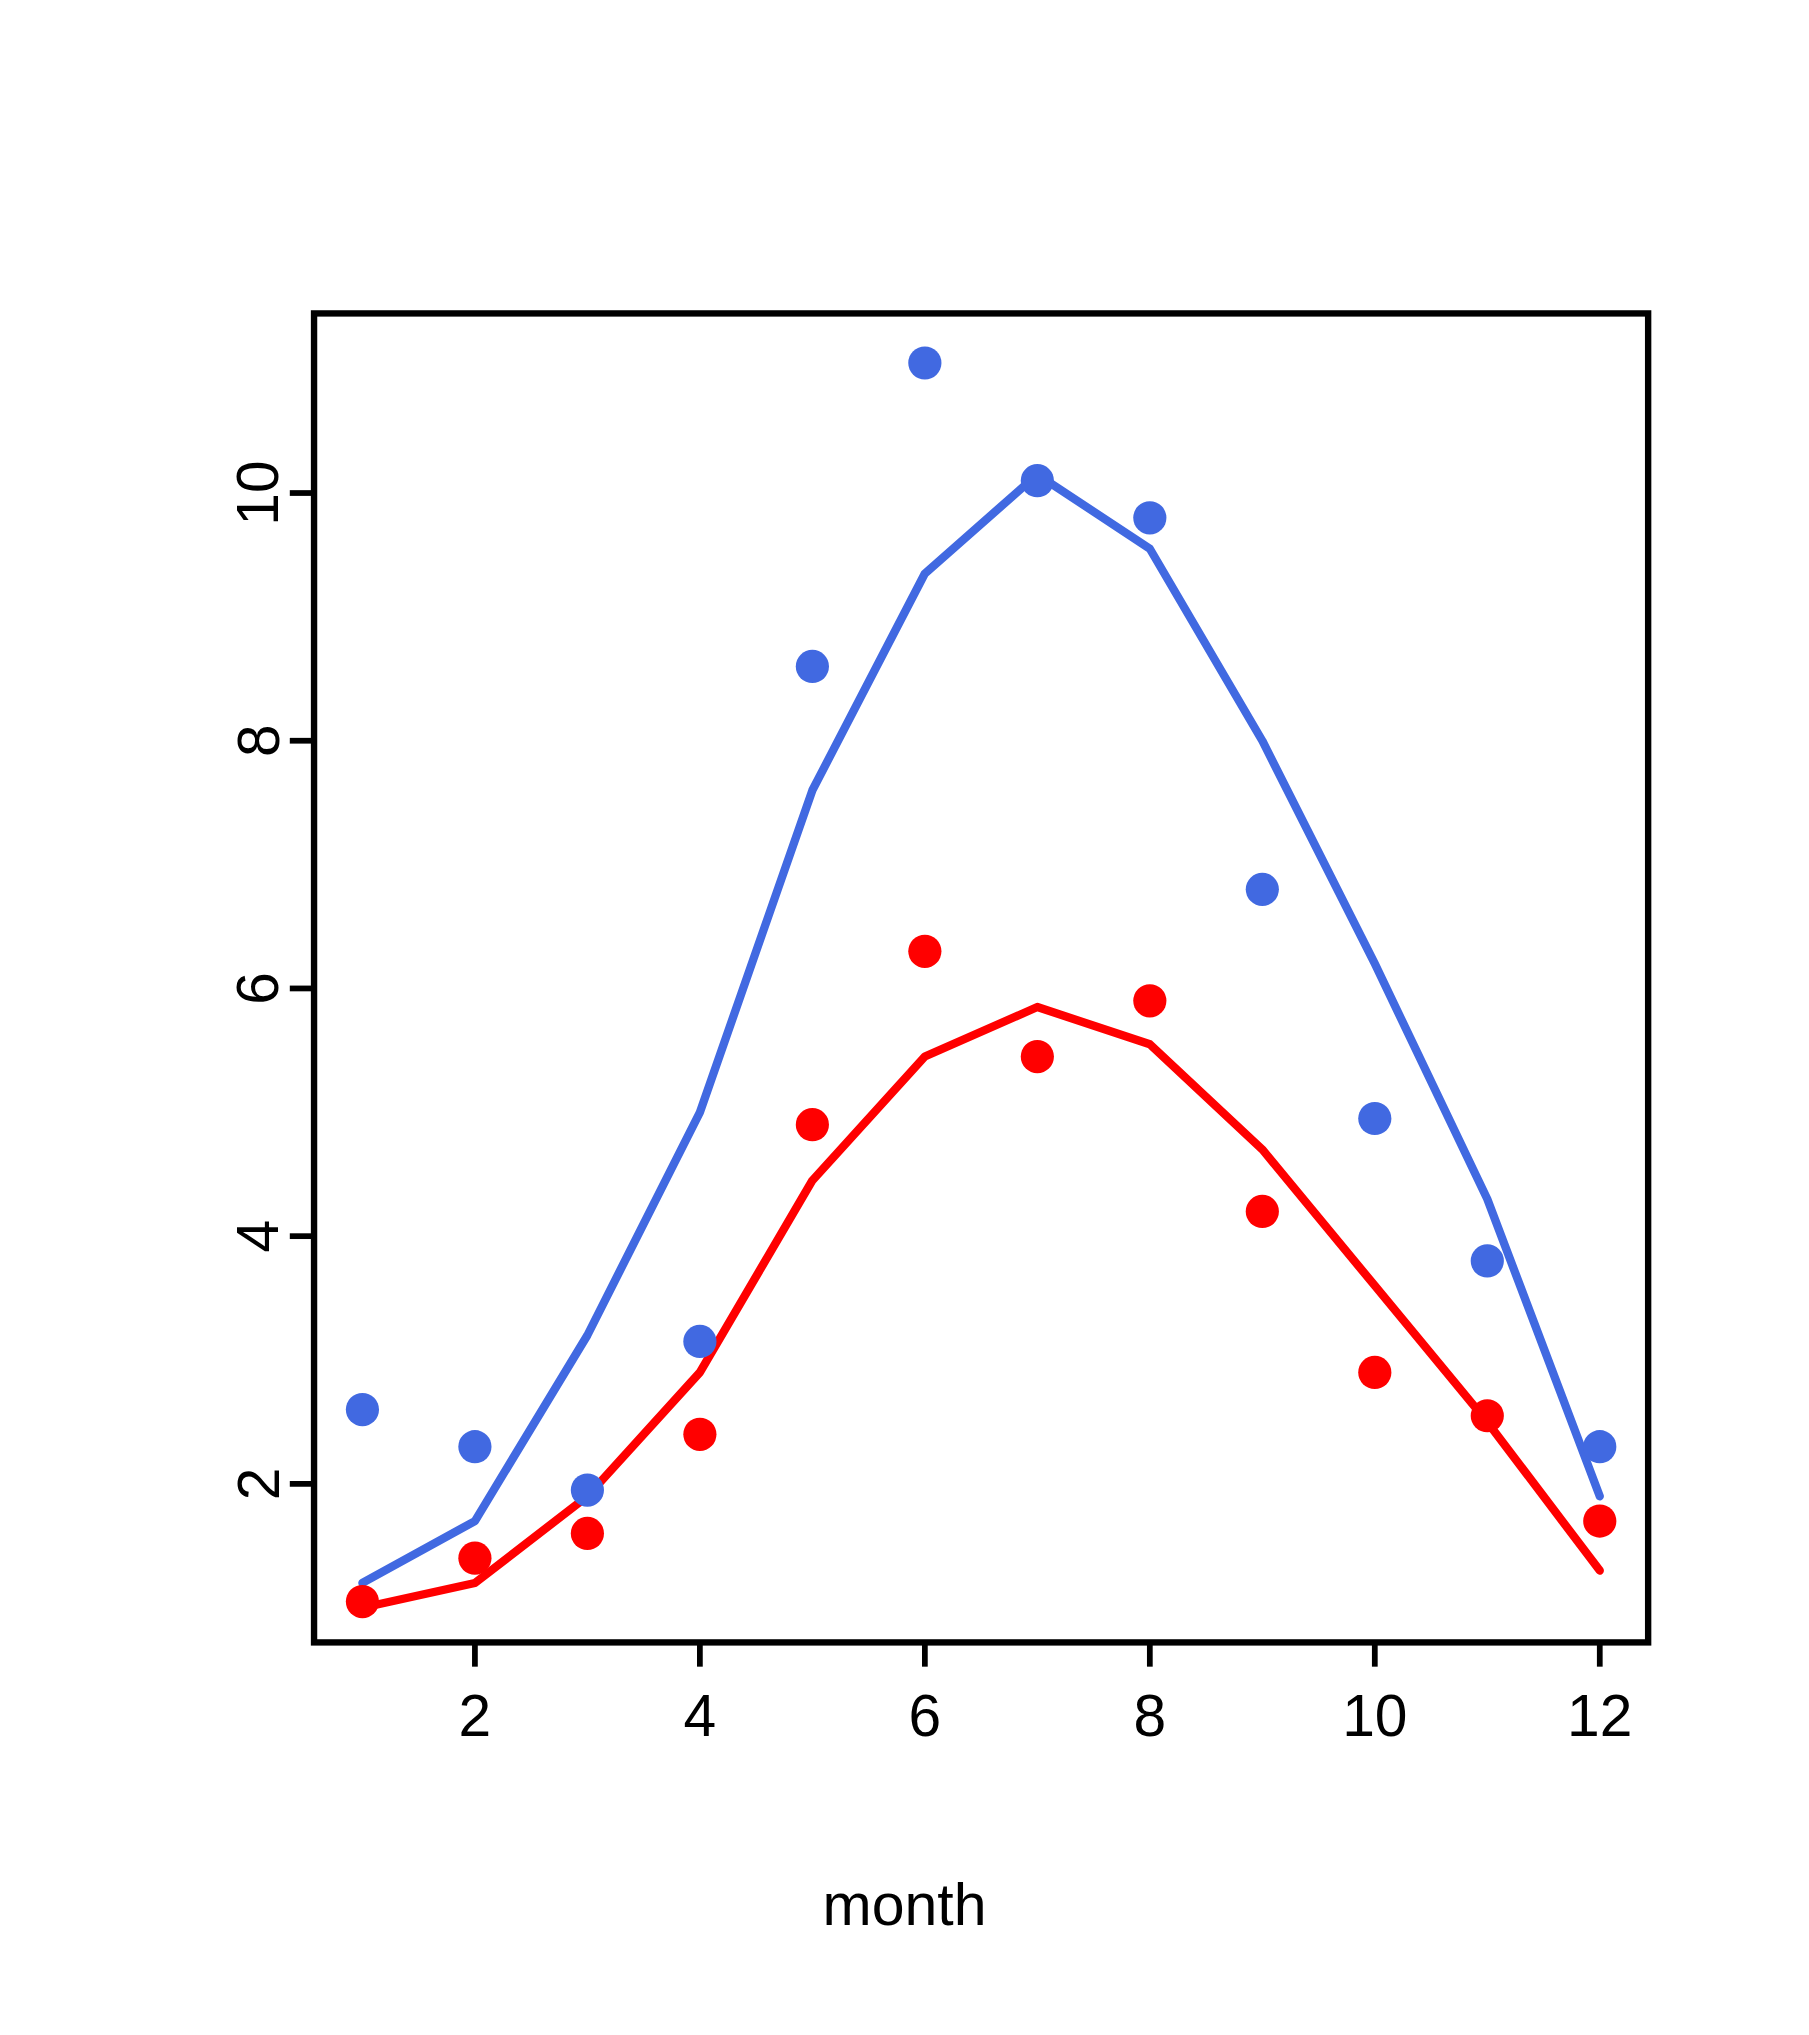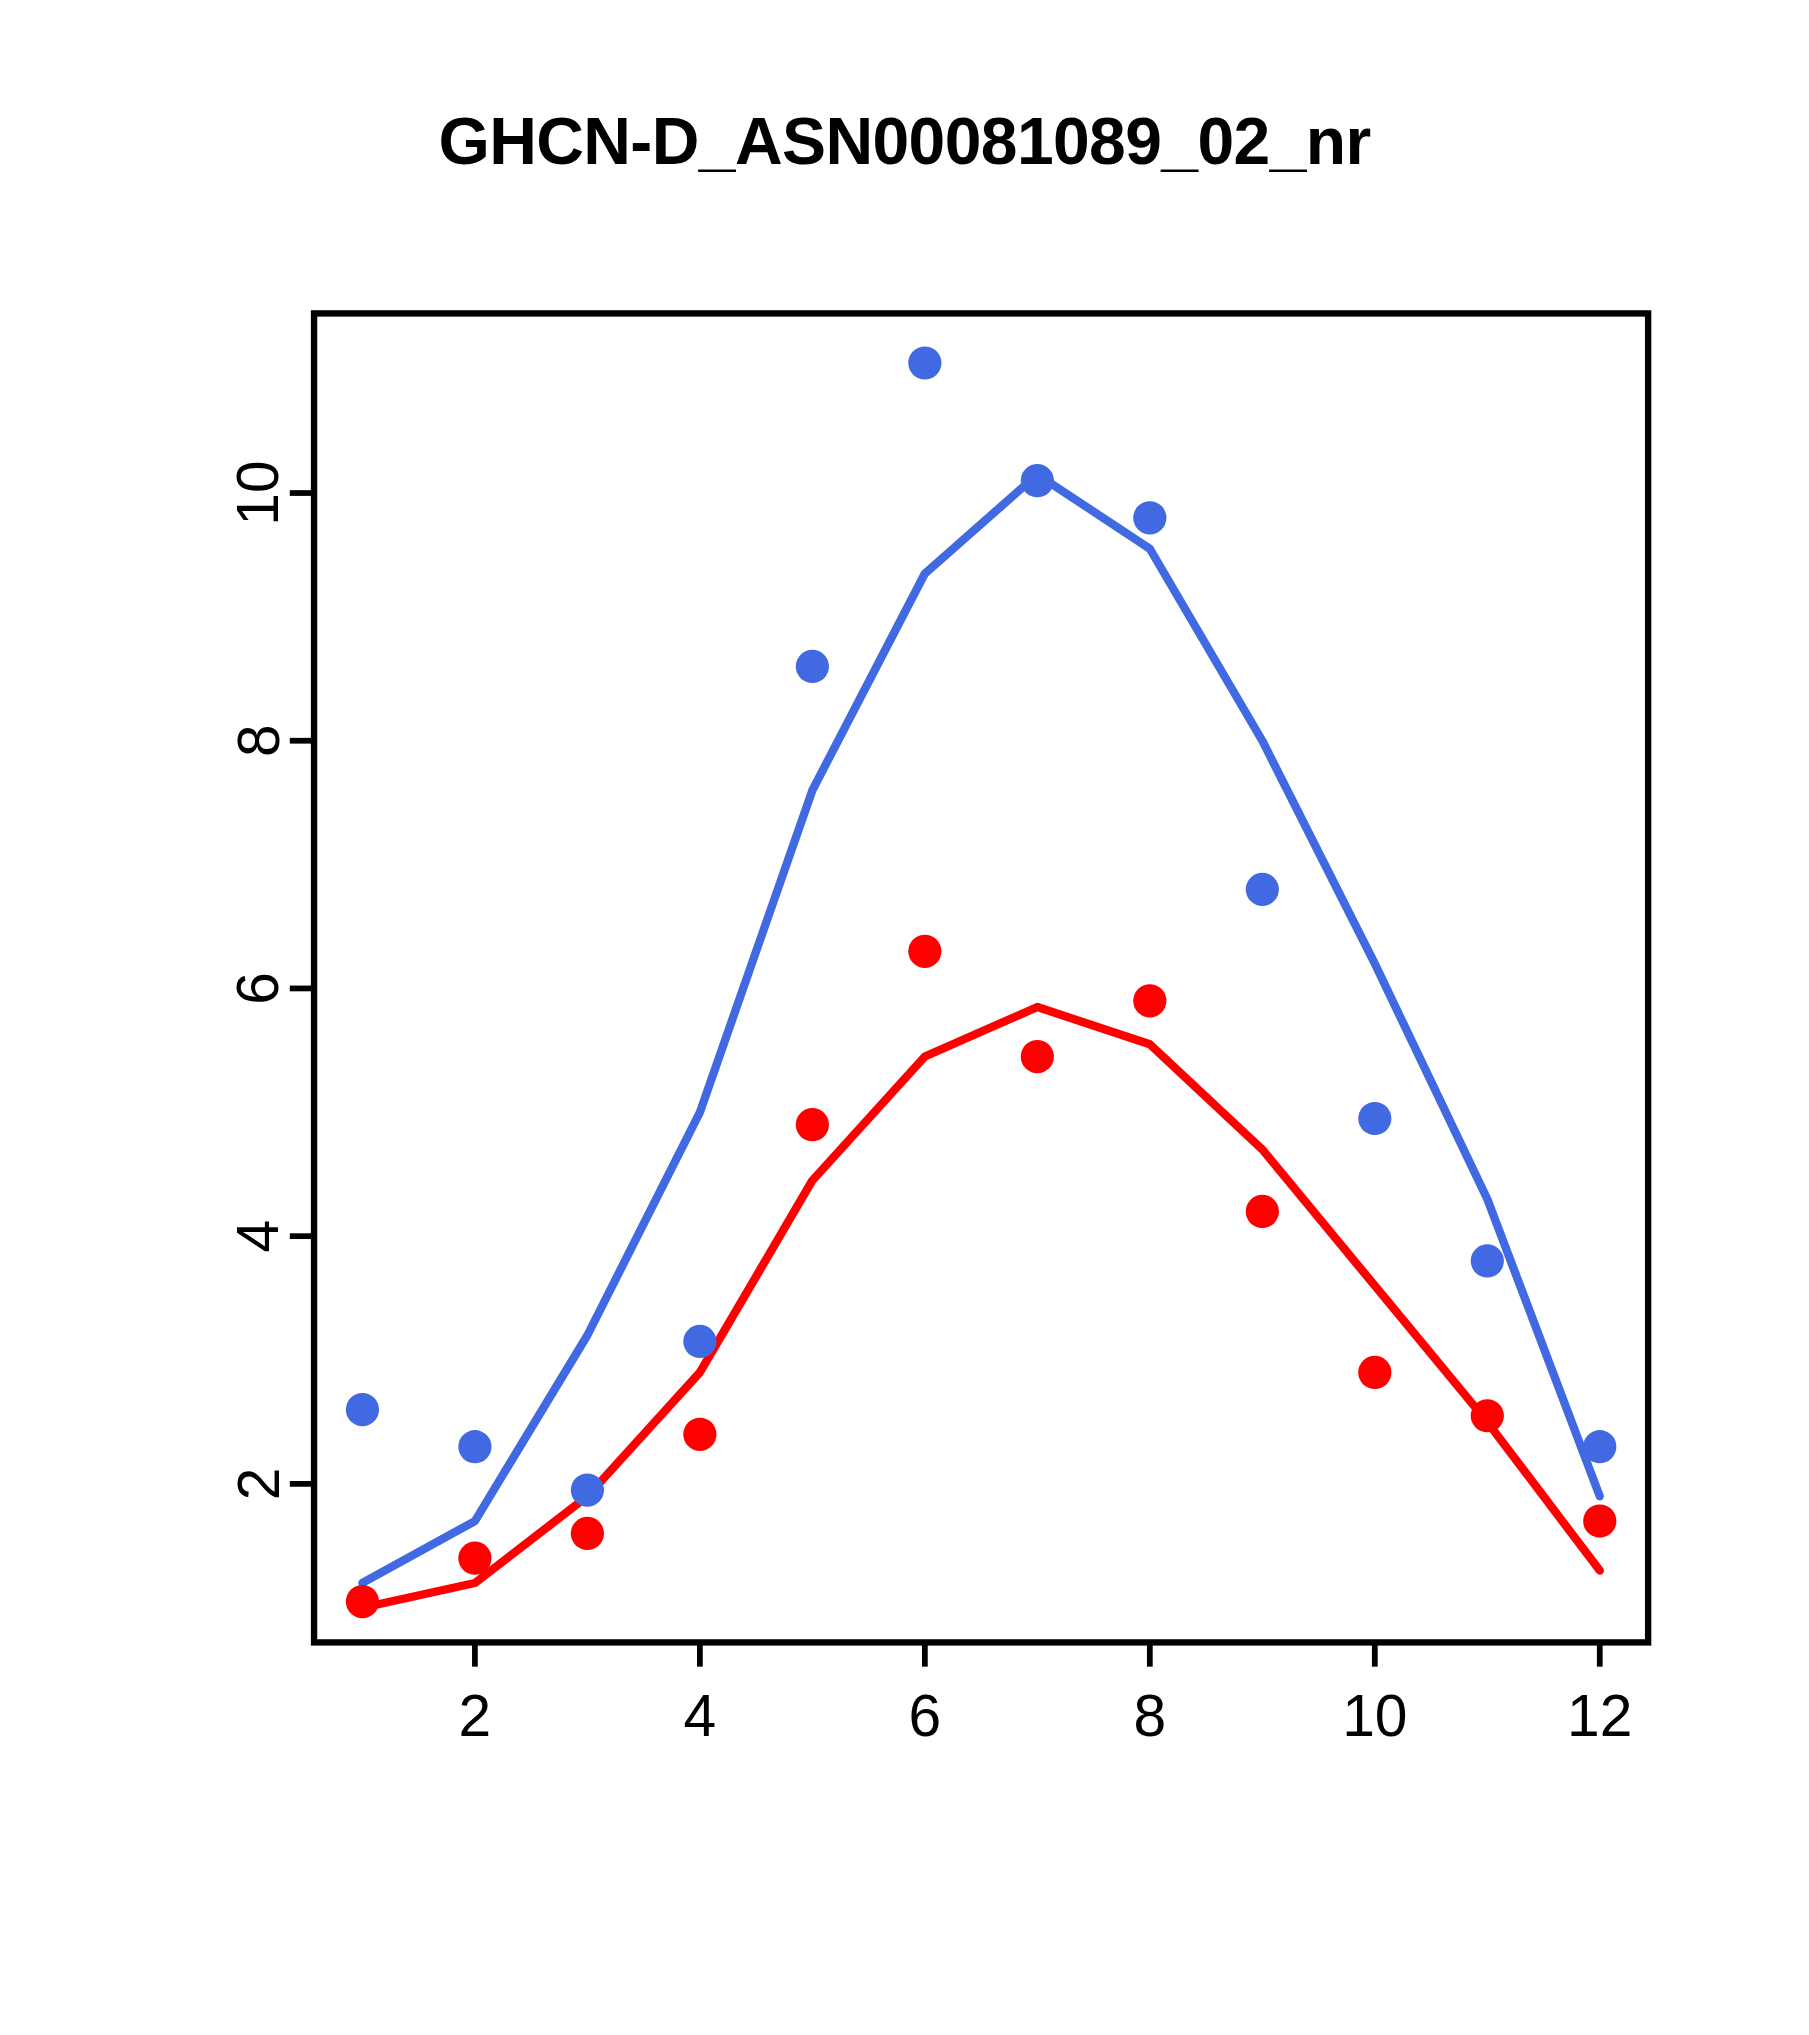--- a/index.html
+++ b/index.html
@@ -56,21 +56,20 @@
     font-family: "Liberation Sans", sans-serif;
     font-size: 92px;
     fill: #000000;
   }
 </style>
 </head>
 <body>
 
 <div id="figure">
 
-  <div id="chart-title">GHCN-D_ASN00081089_02_nr</div>
 
   <svg id="plot-svg" width="1809" height="2035" viewBox="0 0 2834 3188">
     <g id="plot-content">
         <rect x="492" y="491" width="2090" height="2082" fill="none" stroke="#000000" stroke-width="10"></rect>
         <line x1="743.9983136593593" y1="2573" x2="743.9983136593593" y2="2611" stroke="#000000" stroke-width="9"></line>
         <text x="743.9983136593593" y="2719" text-anchor="middle" class="tick-label-x">2</text>
         <line x1="1096.443507588533" y1="2573" x2="1096.443507588533" y2="2611" stroke="#000000" stroke-width="9"></line>
         <text x="1096.443507588533" y="2719" text-anchor="middle" class="tick-label-x">4</text>
         <line x1="1448.8887015177065" y1="2573" x2="1448.8887015177065" y2="2611" stroke="#000000" stroke-width="9"></line>
         <text x="1448.8887015177065" y="2719" text-anchor="middle" class="tick-label-x">6</text>
@@ -112,15 +111,16 @@
         <circle cx="1448.89" cy="1490.28" r="26" fill="#FF0000"></circle>
         <circle cx="1625.11" cy="1655.21" r="26" fill="#FF0000"></circle>
         <circle cx="1801.33" cy="1567.90" r="26" fill="#FF0000"></circle>
         <circle cx="1977.56" cy="1897.76" r="26" fill="#FF0000"></circle>
         <circle cx="2153.78" cy="2150.00" r="26" fill="#FF0000"></circle>
         <circle cx="2330.00" cy="2217.92" r="26" fill="#FF0000"></circle>
         <circle cx="2506.22" cy="2382.85" r="26" fill="#FF0000"></circle>
       </g>
   </svg>
 
+  <div id="xlabel">month</div>
 
 </div>
 
 
 </body></html>

